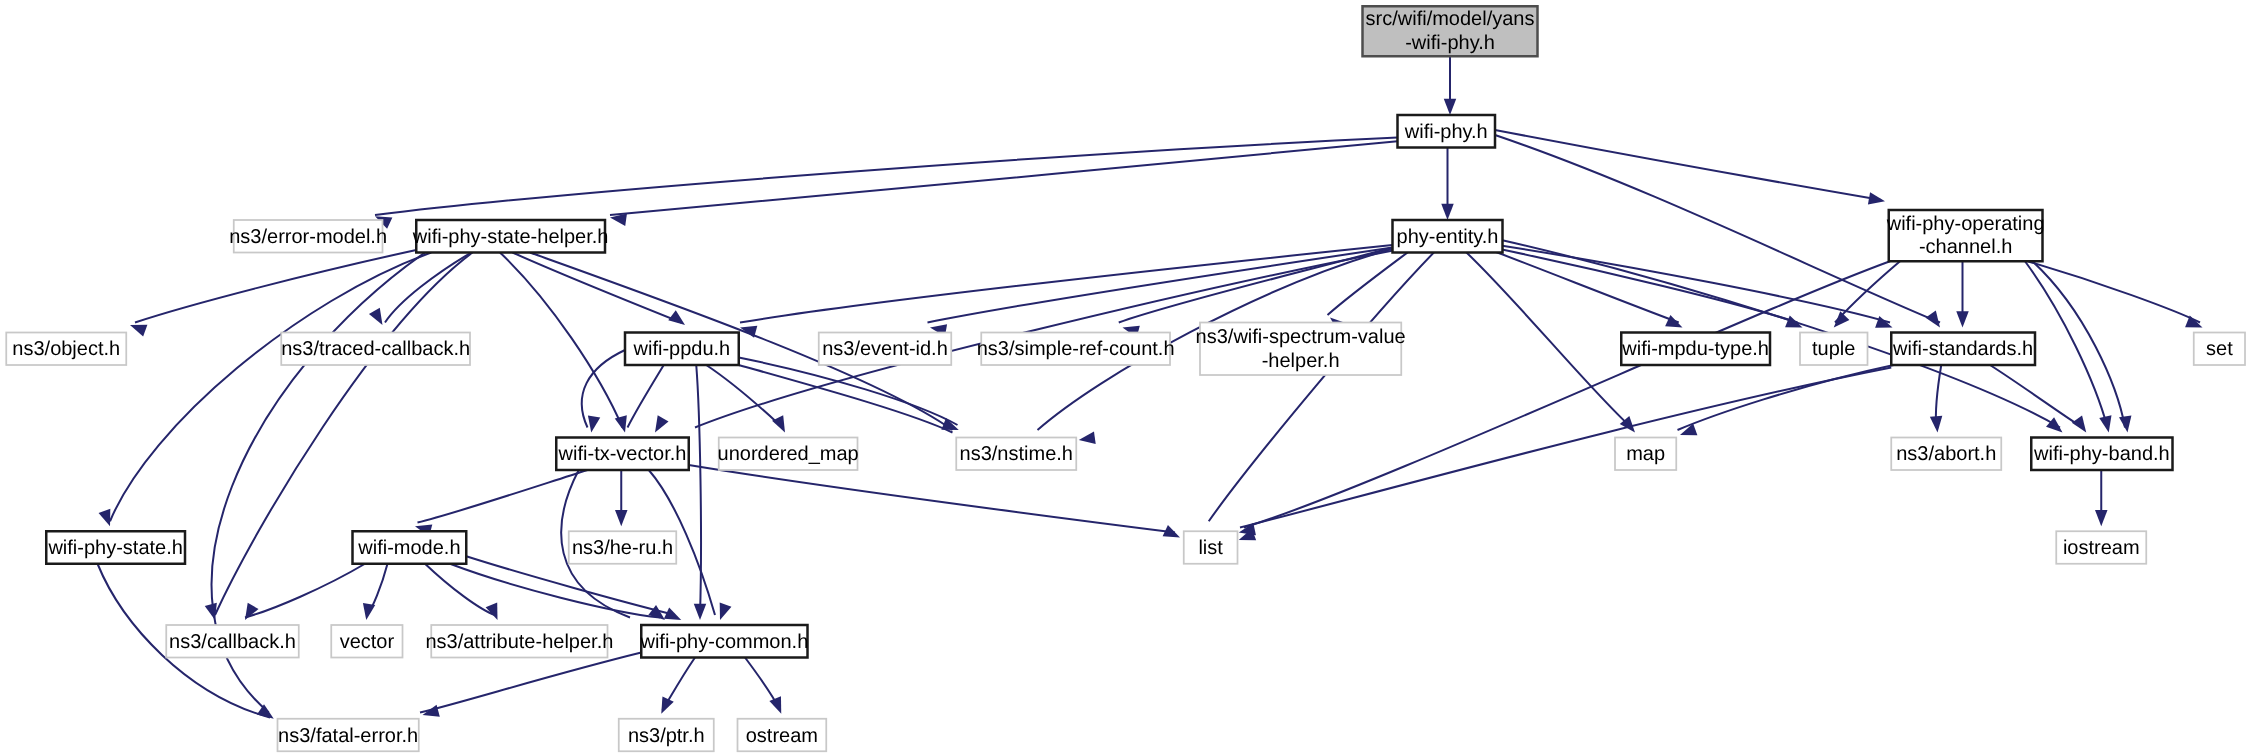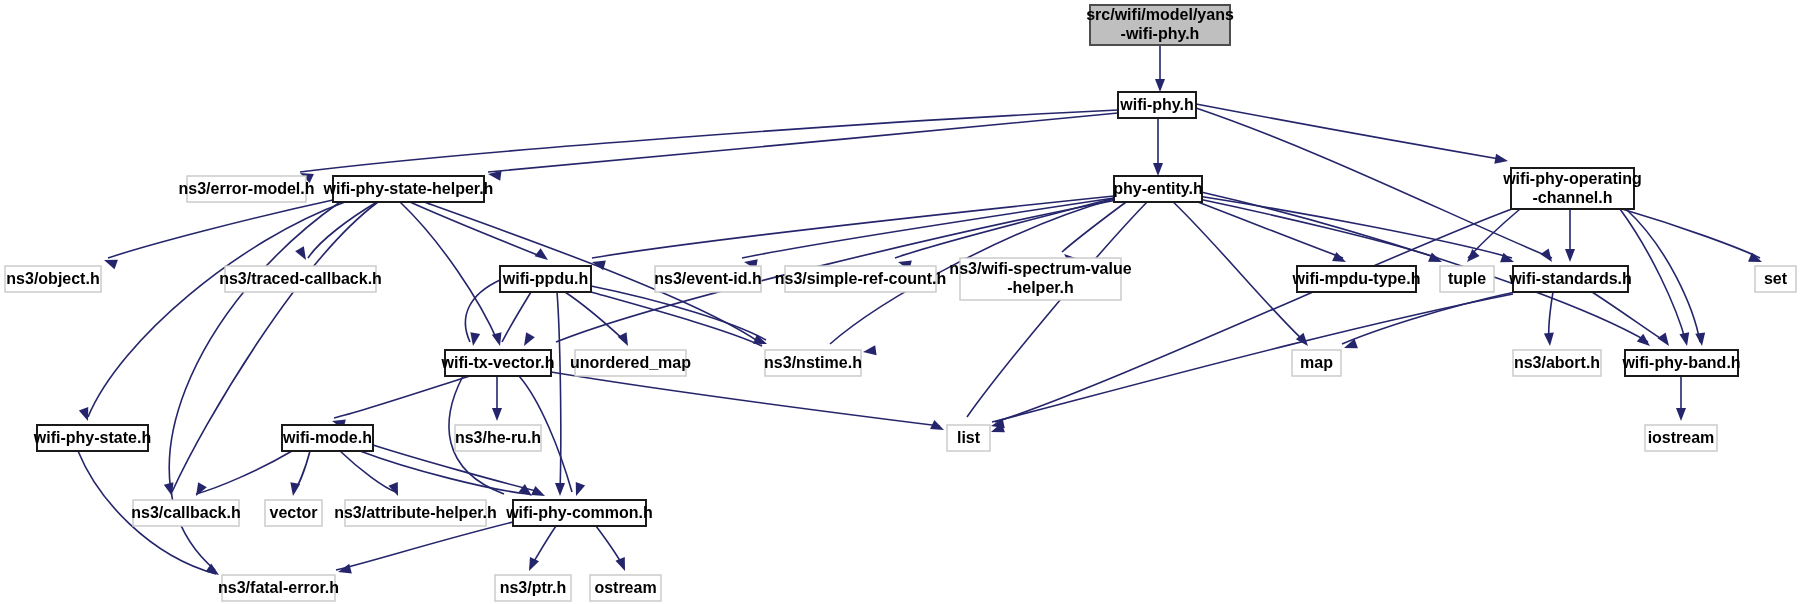--- a/index.html
+++ b/index.html
@@ -7,21 +7,20 @@
     padding: 0;
     background: #ffffff;
   }
   #canvas {
     position: relative;
     width: 1800px;
     height: 604px;
     background: #ffffff;
     overflow: hidden;
     font-family: "Liberation Sans", sans-serif;
-    font-weight: bold;
   }
   svg.graph {
     position: absolute;
     left: 0;
     top: 0;
     width: 1800px;
     height: 604px;
   }
   .edge {
     fill: none;

